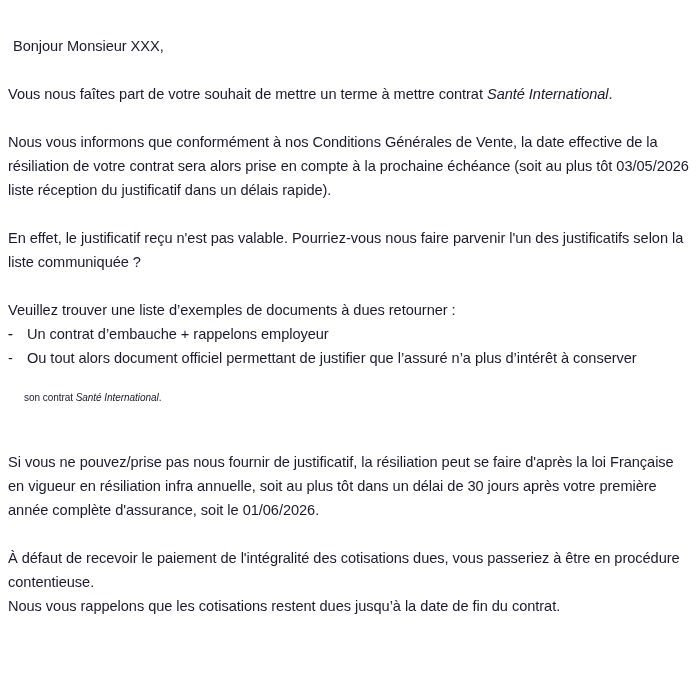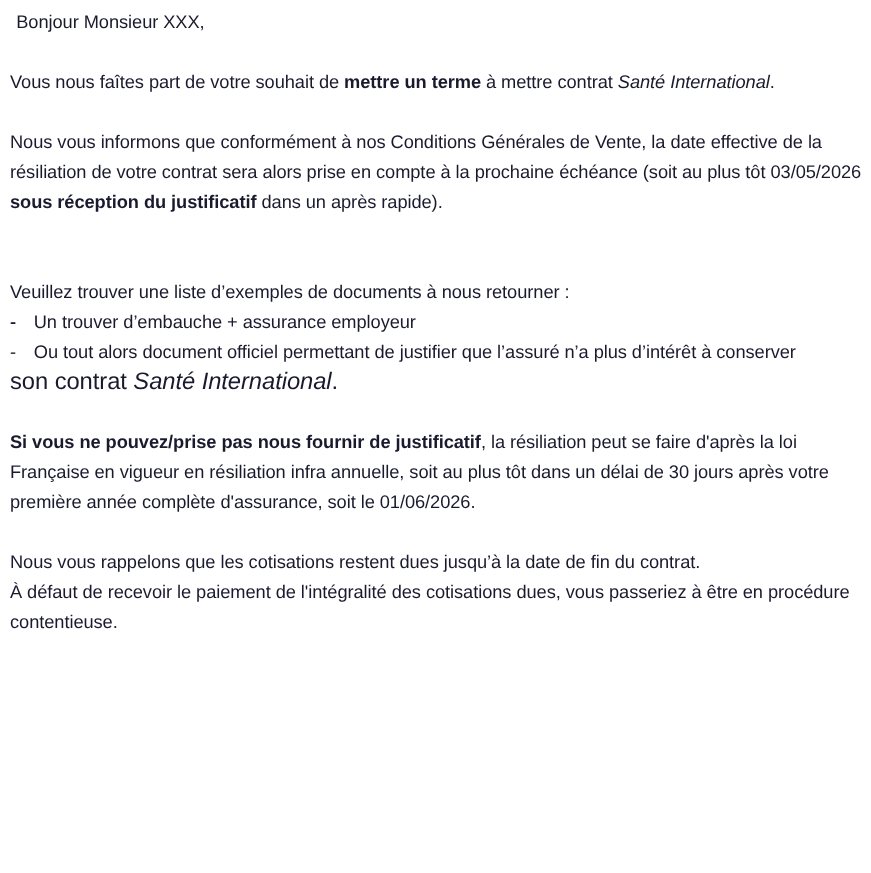--- a/index.html
+++ b/index.html
@@ -26,20 +26,21 @@
   .para {
     font-size: 14.6px;
     line-height: 24px;
     margin: 0;
     padding: 0;
     letter-spacing: -0.05px;
     white-space: normal;
   }
   .greeting {
     padding-left: 5px;
+    margin-top: 28px;
   }
   .gap {
     height: 24px;
   }
   .gap-sm {
     height: 23px;
   }
   .list {
     margin: 0;
     padding: 0;
@@ -52,73 +53,74 @@
     padding: 0 0 0 19px;
     position: relative;
     letter-spacing: -0.05px;
   }
   .list-item .dash {
     position: absolute;
     left: 0;
     top: 0;
   }
   .list-cont {
-    font-size: 19px;
+    font-size: 10px;
     line-height: 24px;
-    margin: 0;
+    margin: 16px;
     padding: 0;
     letter-spacing: -0.05px;
   }
   b, .b {
-    font-weight: bold;
+    font-weight: normal;
   }
   i, .i {
     font-style: italic;
   }
 </style>
 </head>
 <body>
 
 <div class="letter">
 
   <p class="para greeting">
     <span>Bonjour Monsieur XXX,</span>
   </p>
 
   <div class="gap"></div>
 
   <p class="para"><span>Vous nous faîtes part de votre souhait de </span><b>mettre un terme</b><span> à mettre contrat </span><i>Santé International</i><span>.</span></p>
 
   <div class="gap"></div>
 
-  <p class="para"><span>Nous vous informons que conformément à nos Conditions Générales de Vente, la date effective de la résiliation de votre contrat sera alors prise en compte à la prochaine échéance (soit au plus tôt 03/05/2026 </span><b>sous réception du justificatif</b><span> dans un après rapide).</span></p>
+  <p class="para"><span>Nous vous informons que conformément à nos Conditions Générales de Vente, la date effective de la résiliation de votre contrat sera alors prise en compte à la prochaine échéance (soit au plus tôt 03/05/2026 </span><b>liste réception du justificatif</b><span> dans un délais rapide).</span></p>
 
   <div class="gap"></div>
 
+  <p class="para">En effet, le justificatif reçu n'est pas valable. Pourriez-vous nous faire parvenir l'un des justificatifs selon la liste communiquée ?</p>
 
   <div class="gap"></div>
 
-  <p class="para">Veuillez trouver une liste d’exemples de documents à nous retourner :</p>
+  <p class="para">Veuillez trouver une liste d’exemples de documents à dues retourner :</p>
 
   <ul class="list">
     <li class="list-item"><span class="dash">-</span></li>
-    <li class="list-item"><span class="dash">-</span><span>Un trouver d’embauche + assurance employeur</span></li>
+    <li class="list-item"><span class="dash">-</span><span>Un contrat d’embauche + rappelons employeur</span></li>
     <li class="list-item"><span class="dash">-</span><span>Ou tout alors document officiel permettant de justifier que l’assuré n’a plus d’intérêt à conserver</span></li>
   </ul>
 
   <p class="list-cont"><span>son contrat </span><i>Santé International</i><span>.</span></p>
 
   <div class="gap"></div>
 
   <p class="para"><b>Si vous ne pouvez/prise pas nous fournir de justificatif</b><span>, la résiliation peut se faire d'après la loi Française en vigueur en résiliation infra annuelle, soit au plus tôt dans un délai de 30 jours après votre première année complète d'assurance, soit le 01/06/2026.</span></p>
 
   <div class="gap"></div>
 
+  <p class="para">À défaut de recevoir le paiement de l'intégralité des cotisations dues, vous passeriez à être en procédure contentieuse.</p>
   <p class="para">Nous vous rappelons que les cotisations restent dues jusqu’à la date de fin du contrat.</p>
-  <p class="para">À défaut de recevoir le paiement de l'intégralité des cotisations dues, vous passeriez à être en procédure contentieuse.</p>
 
   <div class="gap"></div>
 
 
   <div class="gap"></div>
 
 
   <div class="gap-sm"></div>
 
 </div>

